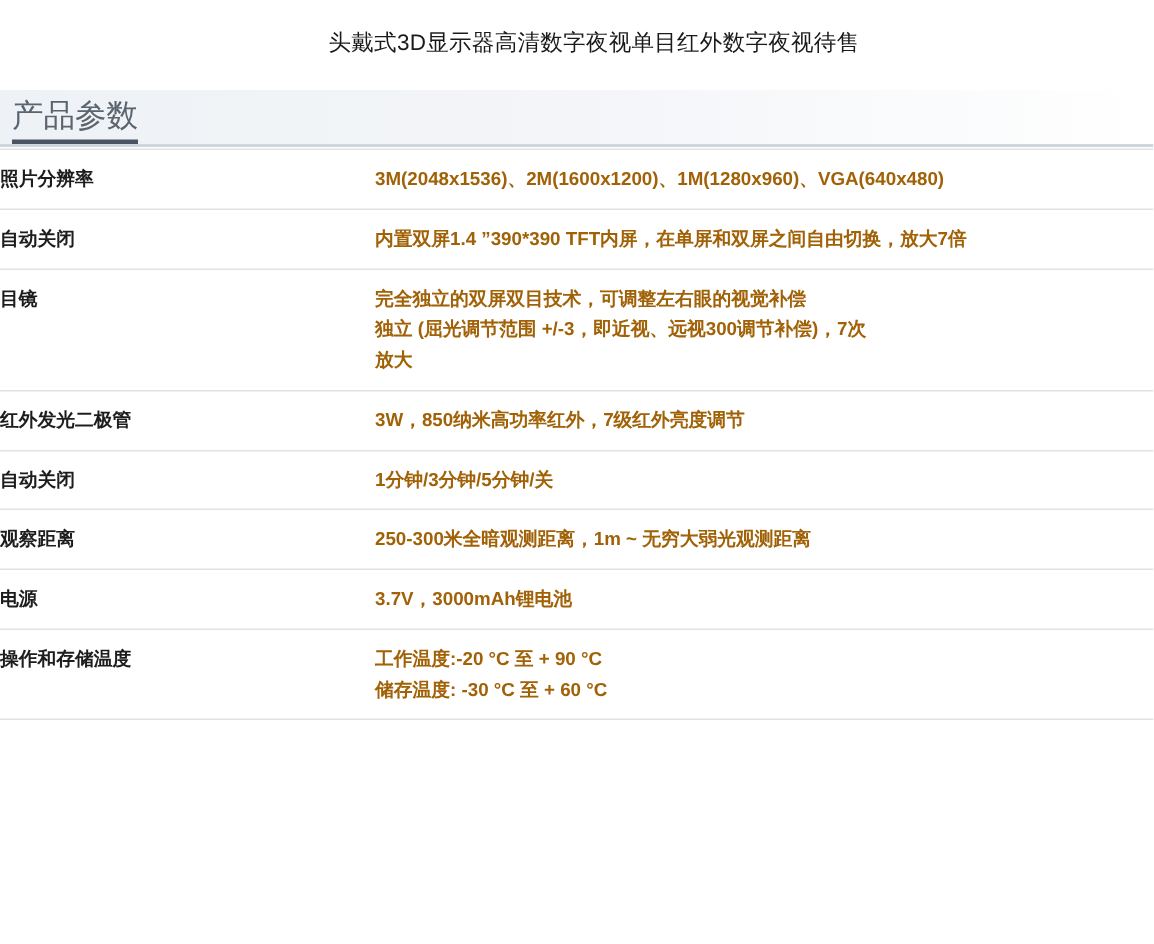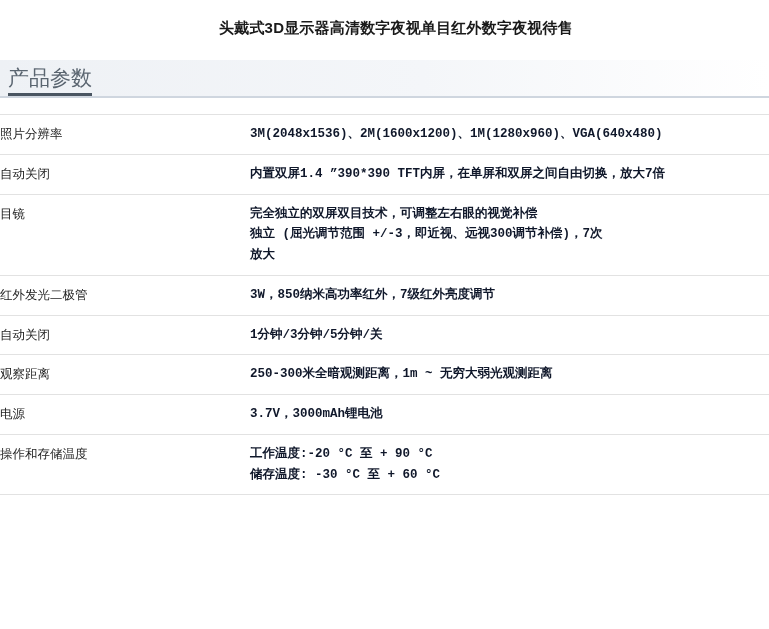--- a/index.html
+++ b/index.html
@@ -16,28 +16,28 @@
   }
   .page {
     position: relative;
     width: 769px;
     height: 629px;
     box-sizing: border-box;
   }
   .doc-title {
     text-align: center;
     font-size: 15px;
-    font-weight: bold;
+    font-weight: normal;
     color: #1a1a1a;
     padding: 19px 40px 0 40px;
     letter-spacing: 0.2px;
     margin-left: 23px;
   }
   .section-head {
-    margin: 22px 0 16px 0;
+    margin: 22px 0 1px 0;
     padding: 0 0 0 8px;
     height: 36px;
     display: flex;
     align-items: flex-end;
     background: linear-gradient(to right, #eef1f5 0%, #f4f6f9 55%, #ffffff 100%);
     border-bottom: 2px solid #cfd6df;
   }
   .section-head .label {
     font-size: 21px;
     color: #5a6570;
@@ -58,30 +58,29 @@
     vertical-align: top;
     font-size: 12.5px;
     line-height: 1.5;
   }
   table.spec tr:first-child td {
     border-top: 1px solid #e2e2e2;
   }
   td.key {
     width: 244px;
     padding-left: 18px;
-    font-weight: normal;
+    font-weight: bold;
     color: #1d1d1d;
     white-space: nowrap;
   }
   td.val {
     padding-left: 0;
     padding-right: 14px;
-    color: #0f172a;
+    color: #a16207;
     font-weight: bold;
-    font-family: Liberation Mono, monospace;
   }
   .val-line {
     display: block;
   }
   .val-line + .val-line {
     margin-top: 2px;
   }
 </style>
 </head>
 <body>

